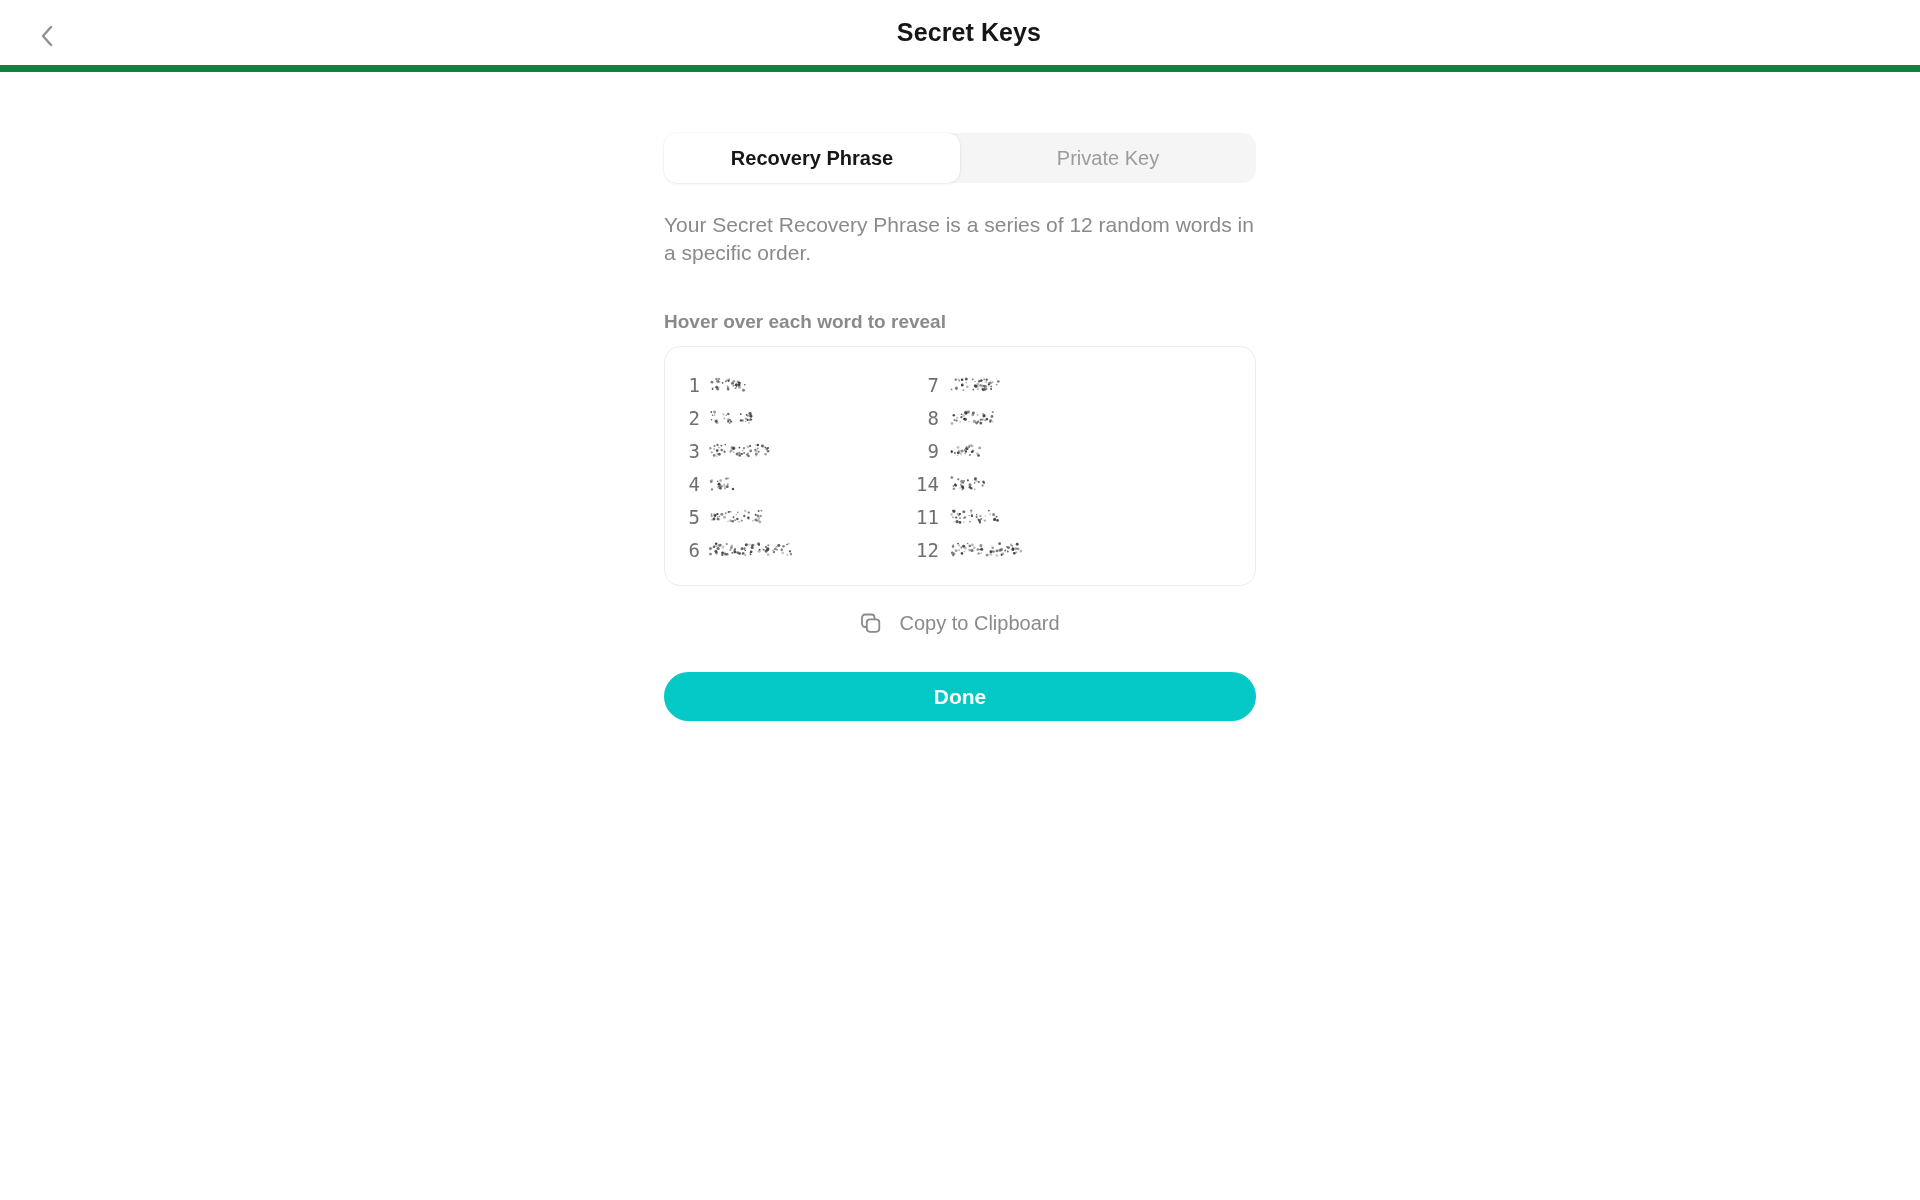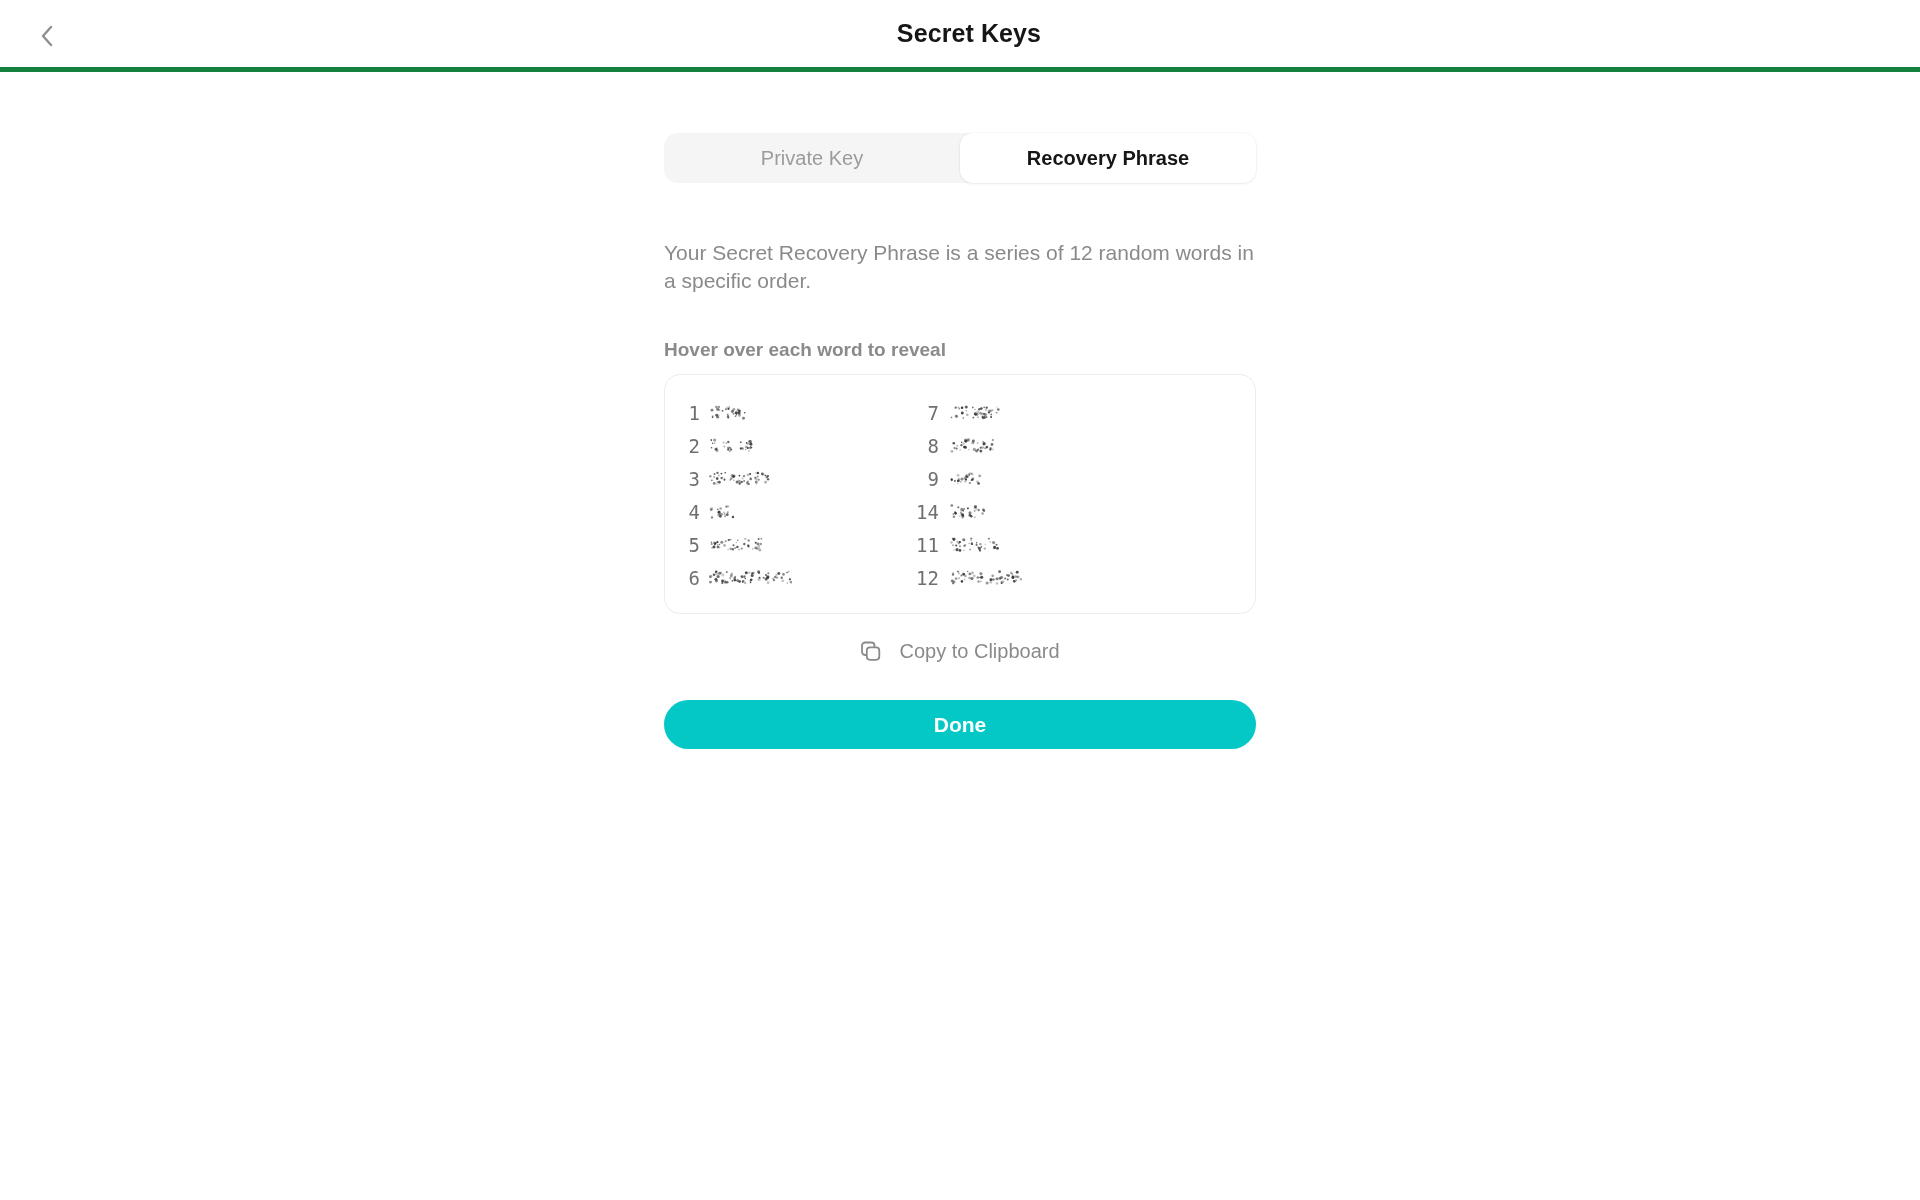--- a/index.html
+++ b/index.html
@@ -15,21 +15,21 @@
     --text-primary: #161616;
     --text-muted: #8a8a8a;
     --tab-bg: #f5f5f6;
     --border: #ececec;
   }
   
   .header {
     position: relative;
     height: 72px;
     background: #fff;
-    border-bottom: 5px solid #15803d;
+    border-bottom: 7px solid #15803d;
     display: flex;
     align-items: center;
     justify-content: center;
     padding-left: 18px;
   }
   .back-btn {
     position: absolute;
     left: 24px; top: 0;
     height: 72px; width: 44px;
     display: flex; align-items: center; justify-content: center;
@@ -65,21 +65,21 @@
     border-radius: 13px;
   }
   .tab.active {
     background: #ffffff;
     color: var(--text-primary);
     font-weight: 600;
     box-shadow: 0 1px 3px rgba(0,0,0,0.07), 0 0 0 1px rgba(0,0,0,0.02);
   }
   
   .description {
-    margin-top: 56px;
+    margin-top: 28px;
     font-size: 21px;
     line-height: 28px;
     color: var(--text-muted);
   }
   .hint {
     margin-top: 44px;
     font-size: 19px;
     color: var(--text-muted);
     font-weight: bold;
   }
@@ -153,22 +153,22 @@
         <polyline points="12,3 4,12 12,21" stroke="#8f8f8f" stroke-width="2.4" stroke-linecap="round" stroke-linejoin="round"></polyline>
       </svg>
     </span>
   </button>
   <h1 class="page-title">Secret Keys</h1>
 </header>
 
 <main class="main-col">
 
   <div class="tabs">
+    <button class="tab active">Recovery Phrase</button>
     <button class="tab">Private Key</button>
-    <button class="tab active">Recovery Phrase</button>
   </div>
 
   <p class="description">Your Secret Recovery Phrase is a series of 12 random words in a specific order.</p>
 
   <p class="hint">Hover over each word to reveal</p>
 
   <div class="word-box">
     <div class="word-col-left" id="words-left">
         <div class="word-row">
           <span class="word-num">1</span>

